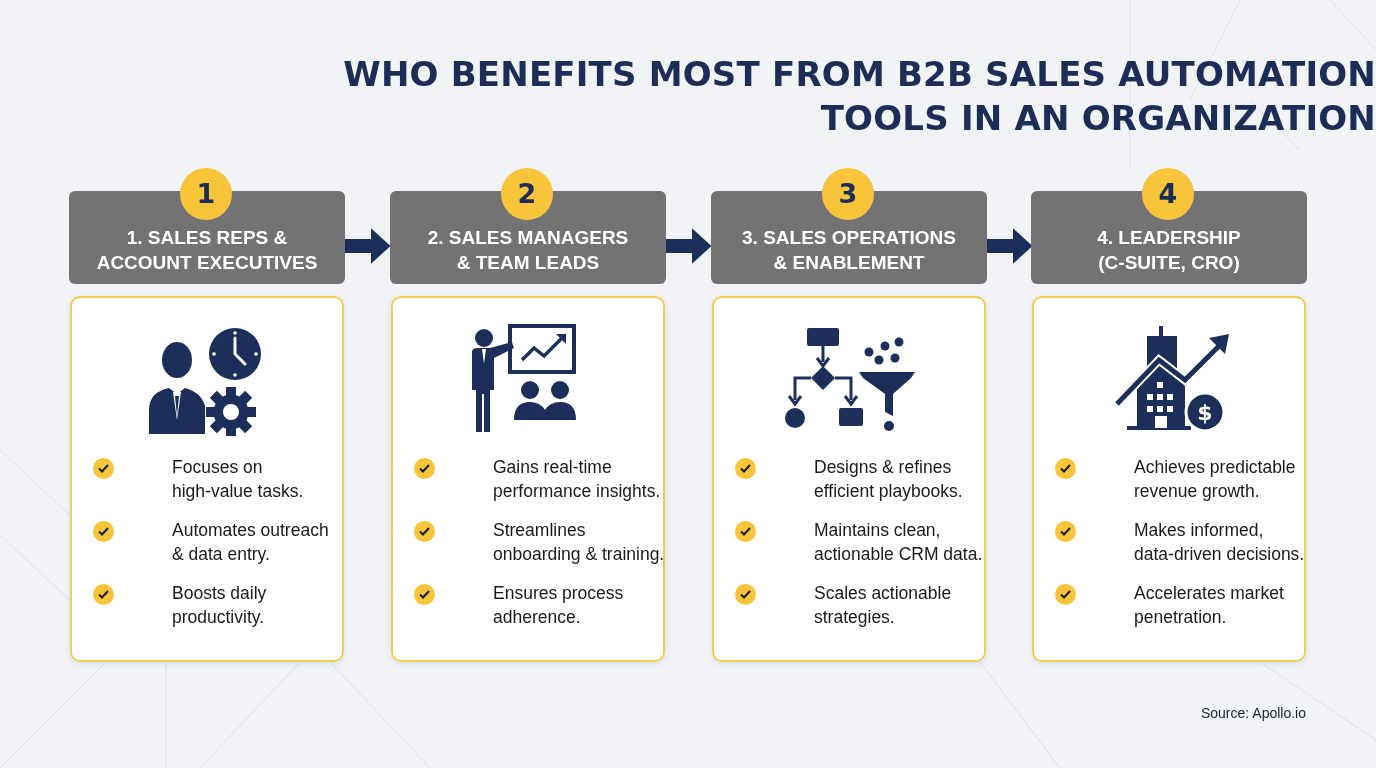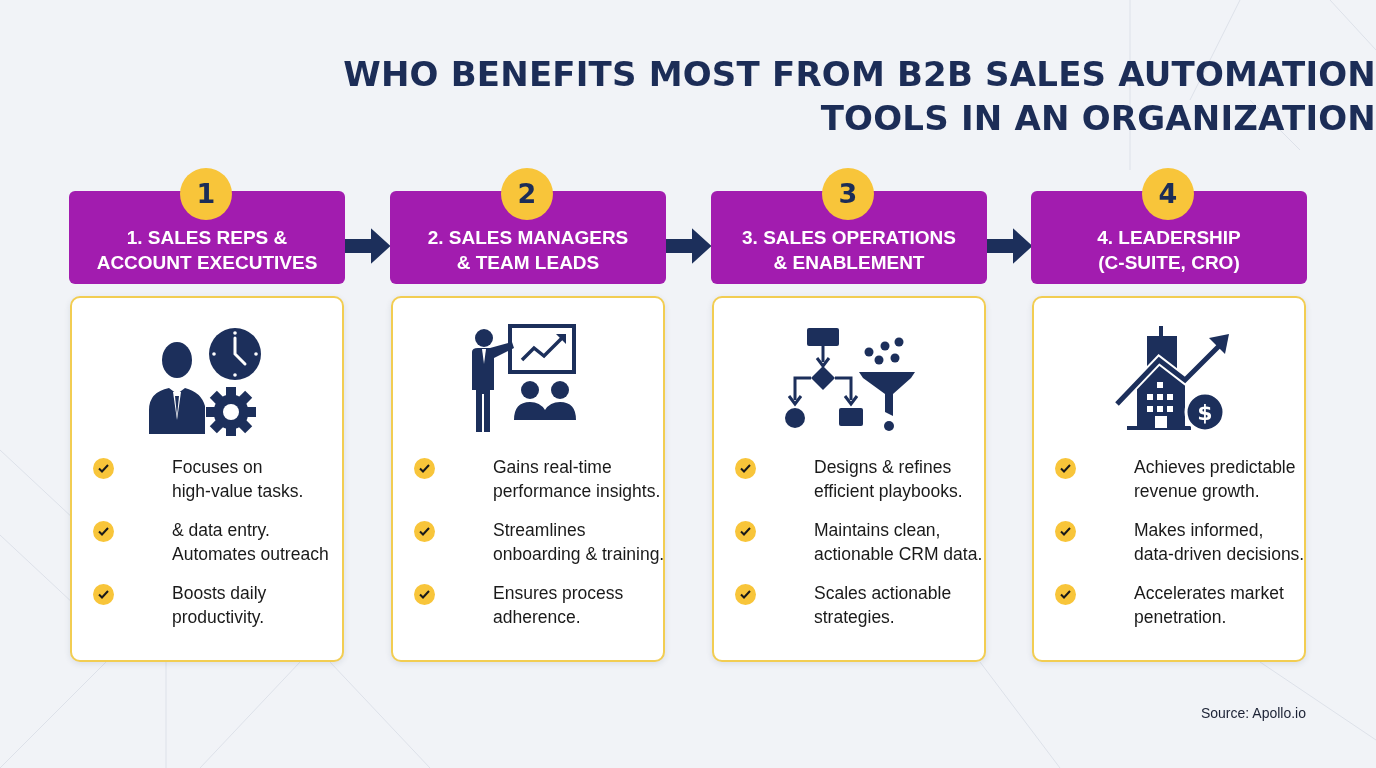--- a/index.html
+++ b/index.html
@@ -31,21 +31,21 @@
       color: #1c2d57;
       font-weight: bold;
       font-size: 27px;
       line-height: 52px;
       text-align: center;
       z-index: 3;
       font-family: "DejaVu Sans", sans-serif;
     }
     .header {
       position: absolute; left: 0; top: 23px; width: 276px; height: 93px;
-      background: #a21caf;
+      background: #737373;
       border-radius: 6px;
       color: #ffffff;
       font-weight: bold;
       font-size: 19px;
       line-height: 25px;
       text-align: center;
       padding-top: 34px;
       z-index: 2;
     }
     .header span { display: block; }
@@ -162,22 +162,22 @@
             <span>high-value tasks.</span>
           </span>
       </li>
       <li class="bullet">
         <span class="check">
             <svg width="11" height="9" viewBox="0 0 11 9">
               <path d="M1 4.5 L4 7.5 L10 1" stroke="#1a1a1a" stroke-width="2" fill="none"></path>
             </svg>
           </span>
         <span class="bullet-text">
+            <span>Automates outreach</span>
             <span>&amp; data entry.</span>
-            <span>Automates outreach</span>
           </span>
       </li>
       <li class="bullet">
         <span class="check">
             <svg width="11" height="9" viewBox="0 0 11 9">
               <path d="M1 4.5 L4 7.5 L10 1" stroke="#1a1a1a" stroke-width="2" fill="none"></path>
             </svg>
           </span>
         <span class="bullet-text">
             <span>Boosts daily</span>

